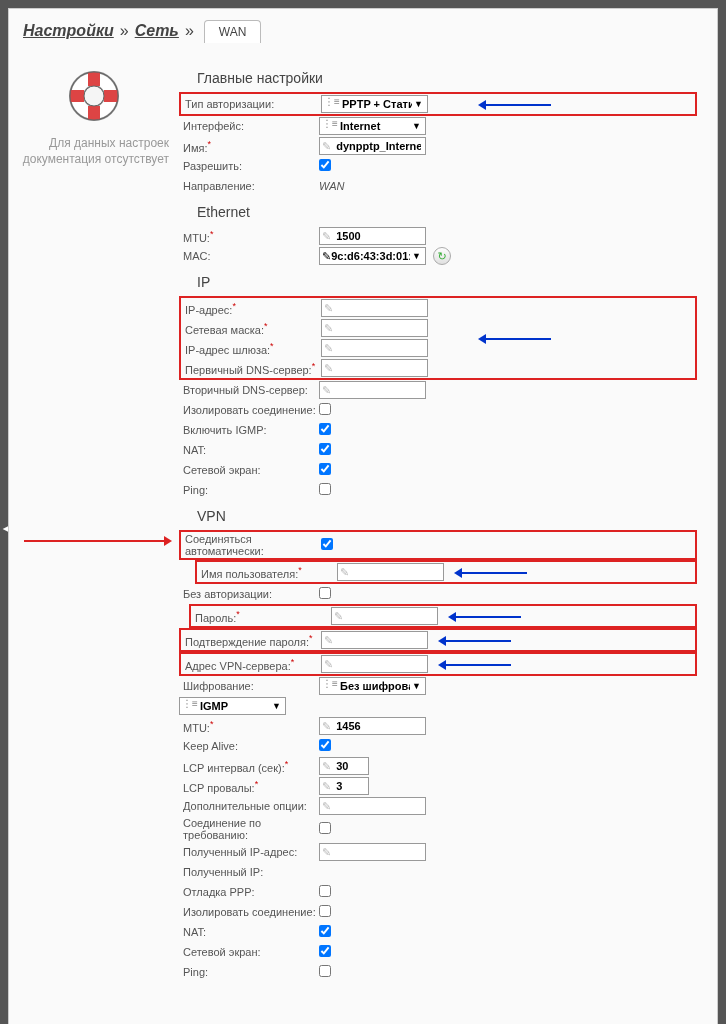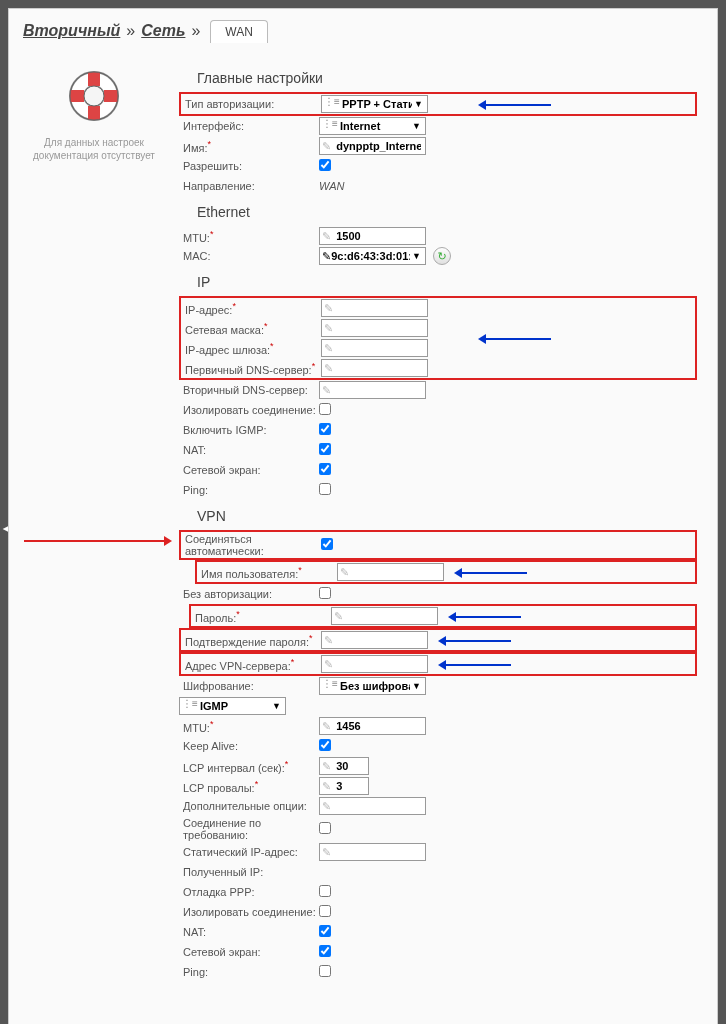--- a/index.html
+++ b/index.html
@@ -4,21 +4,21 @@
 <style>
 * { box-sizing: border-box; margin: 0; padding: 0; }
 body { font-family: Arial, sans-serif; font-size: 11px; background: #555; }
 .outer { background: #555; padding: 8px; width: 726px; margin: 0 auto; position: relative; }
 .page { background: #fafafa; border: 1px solid #ccc; min-height: 1008px; position: relative; padding-bottom: 60px; }
 .breadcrumb { padding: 10px 14px; font-size: 16px; color: #444; display: flex; align-items: center; gap: 6px; }
 .breadcrumb .bc-link { text-decoration: underline; font-style: italic; font-weight: bold; cursor: pointer; }
 .breadcrumb .bc-sep { color: #444; }
 .tab { display: inline-block; background: #fff; border: 1px solid #bbb; border-bottom: none; border-radius: 4px 4px 0 0; padding: 4px 14px; font-size: 12px; color: #444; margin-left: 4px; position: relative; top: 1px; }
 .content { display: flex; }
-.sidebar { width: 170px; padding: 14px 10px; text-align: center; color: #999; font-size: 10px; line-height: 1.3; }
+.sidebar { width: 170px; padding: 14px 10px; text-align: right; color: #999; font-size: 12px; line-height: 1.3; }
 .lifebuoy { width: 60px; height: 60px; margin: 0 auto 10px; position: relative; }
 .lifebuoy svg { width: 100%; height: 100%; }
 .main { flex: 1; padding: 10px 20px 10px 0; }
 .section-title { font-size: 14px; color: #444; padding: 8px 0 6px 18px; }
 .row { display: flex; align-items: center; min-height: 20px; padding: 1px 0; position: relative; }
 .row .label { width: 140px; padding-left: 4px; color: #555; font-size: 11px; }
 .row .value { flex: 0 0 auto; }
 .req { color: #c00; font-size: 9px; vertical-align: super; }
 .sel-icon { display: inline-block; width: 16px; height: 16px; vertical-align: middle; margin-right: 2px; color: #888; font-size: 10px; }
 .sel-wrap { display: inline-flex; align-items: center; border: 1px solid #999; background: #fff; height: 18px; padding: 0 2px; }
@@ -40,21 +40,21 @@
 .arrow-red::after { content: ''; position: absolute; right: -8px; top: -4px; border: 5px solid transparent; border-left: 8px solid #d22; }
 .side-arrow { position: absolute; left: 0; top: 520px; color: #fff; font-size: 14px; background: #555; width: 10px; text-align: center; }
 </style>
 </head>
 <body>
 
 <div class="outer">
  <div class="side-arrow">◄</div>
  <div class="page">
   <div class="breadcrumb">
-   <span class="bc-link">Вторичный</span>
+   <span class="bc-link">Настройки</span>
    <span class="bc-sep">»</span>
    <span class="bc-link">Сеть</span>
    <span class="bc-sep">»</span>
    <span class="tab">WAN</span>
   </div>
 
   <div class="content">
    <div class="sidebar">
     <div class="lifebuoy">
      <svg viewBox="0 0 60 60">
@@ -305,21 +305,21 @@
             <div class="value"><div class="input-wrap">
                 <span class="pencil">✎</span>
                 <input type="text" style="">
               </div></div>
           </div>
     <div class="row">
             <div class="label">Соединение по требованию:</div>
             <div class="value"><input type="checkbox" style=""></div>
           </div>
     <div class="row">
-            <div class="label">Статический IP-адрес:</div>
+            <div class="label">Полученный IP-адрес:</div>
             <div class="value"><div class="input-wrap">
                 <span class="pencil">✎</span>
                 <input type="text" style="">
               </div></div>
           </div>
     <div class="row">
             <div class="label">Полученный IP:</div>
             <div class="value"></div>
           </div>
     <div class="row">

